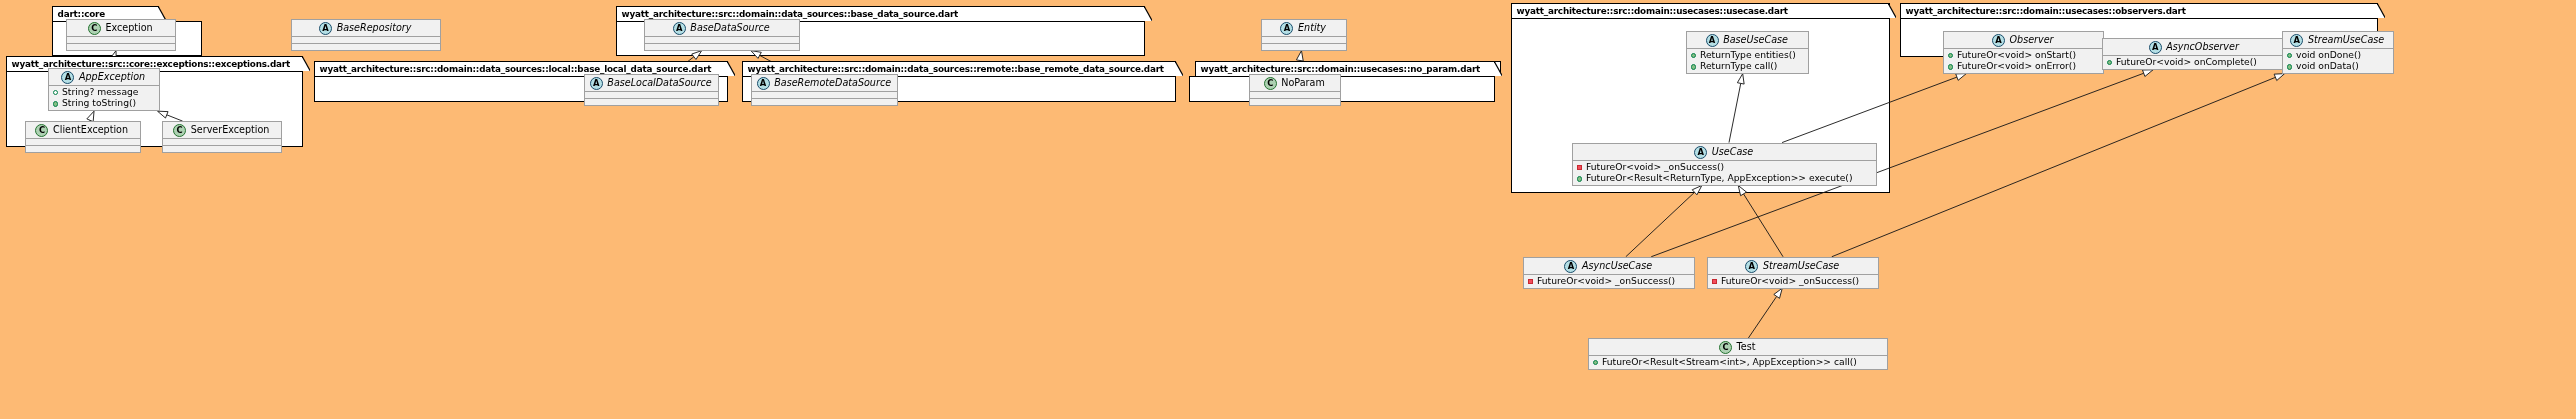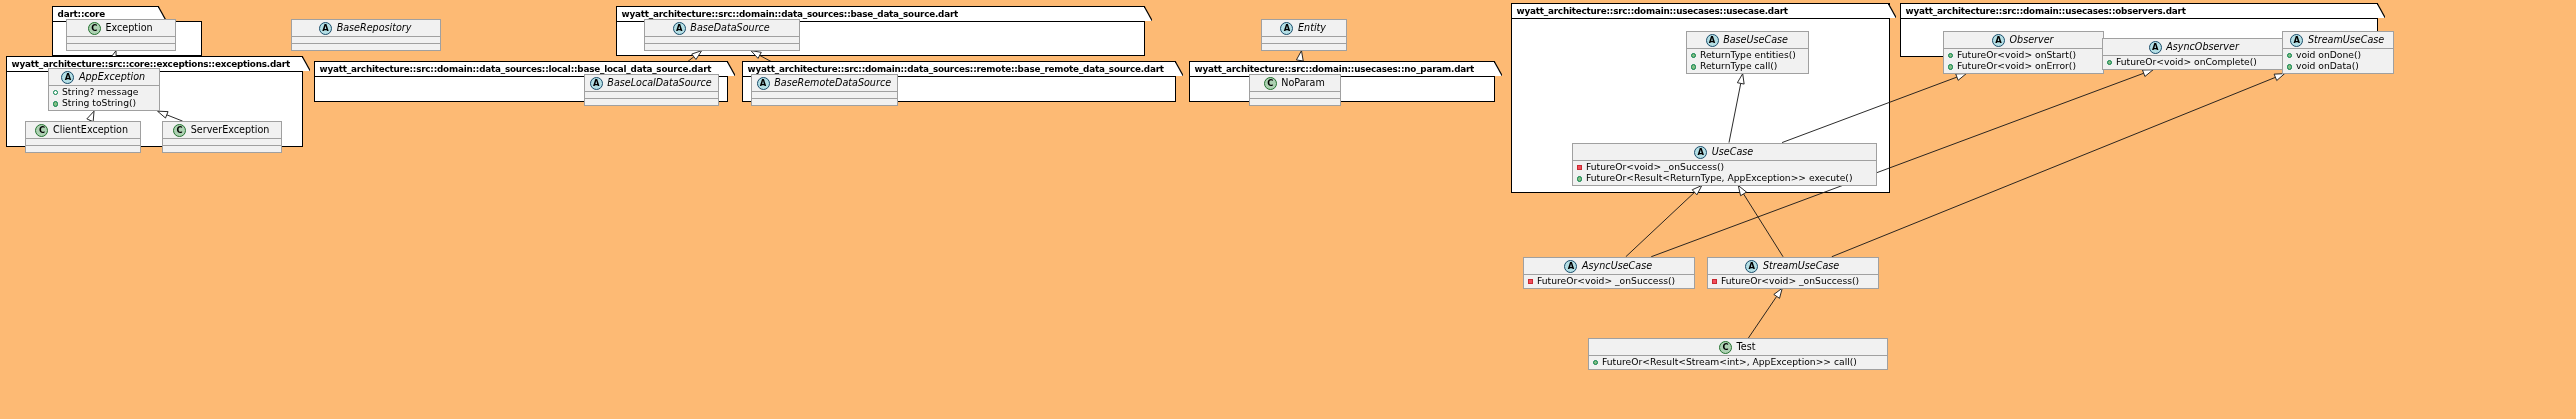--- a/index.html
+++ b/index.html
@@ -265,21 +265,21 @@
       </div>
       <div class="pkg-tab-corner" style="left: 433px;">
         <svg width="9.2" height="16" viewBox="0 0 12 21">
           <path d="M0,0 L11,20 L11,20.5 L0,20.5 Z" fill="#FFFFFF" stroke="none"></path>
           <path d="M0,0 L11,20" stroke="#000000" stroke-width="1.5" fill="none"></path>
         </svg>
       </div>
       <div class="pkg-body" style="top: 14.6px; width: 434px; height: 26px;"></div>
     </div>
     <div class="pkg" style="left: 1189px; top: 61px; width: 306px; height: 41px;">
-      <div class="pkg-tab" style="width: 306px;">
+      <div class="pkg-tab" style="width: 306px; margin-left: 6px;">
         <span class="pkg-tab-label">wyatt_architecture::src::domain::usecases::no_param.dart</span>
       </div>
       <div class="pkg-tab-corner" style="left: 305px;">
         <svg width="9.2" height="16" viewBox="0 0 12 21">
           <path d="M0,0 L11,20 L11,20.5 L0,20.5 Z" fill="#FFFFFF" stroke="none"></path>
           <path d="M0,0 L11,20" stroke="#000000" stroke-width="1.5" fill="none"></path>
         </svg>
       </div>
       <div class="pkg-body" style="top: 14.6px; width: 306px; height: 26px;"></div>
     </div>

